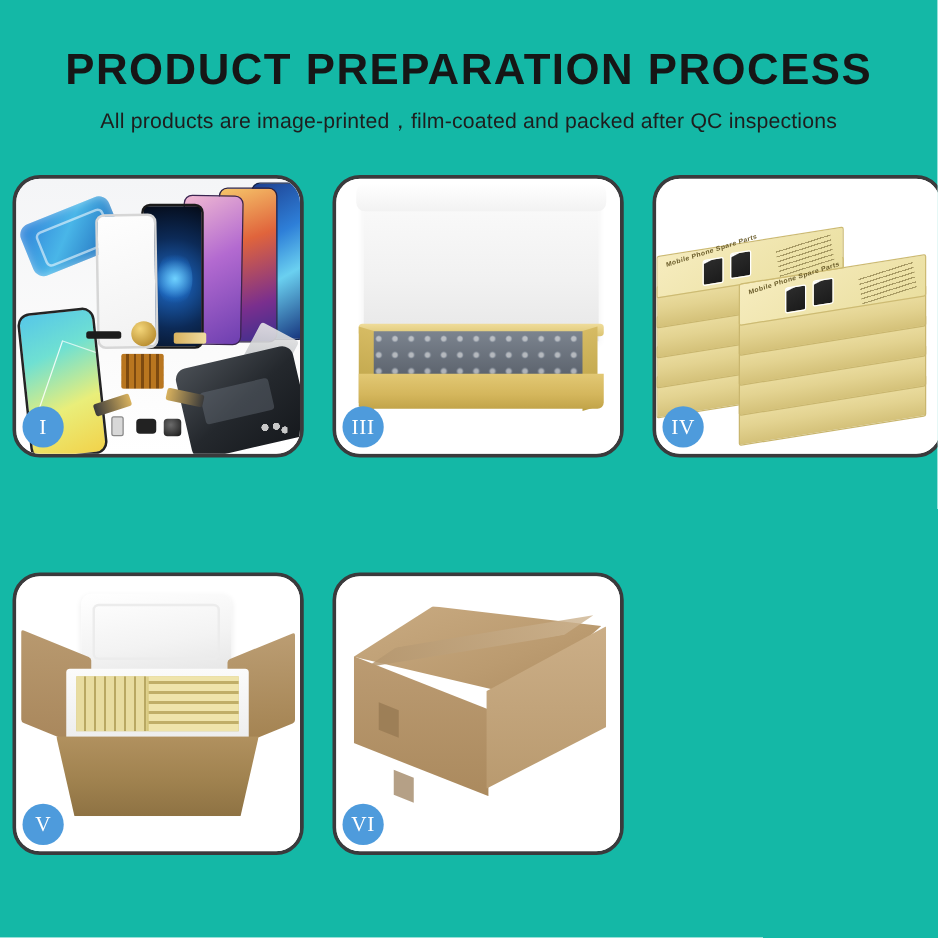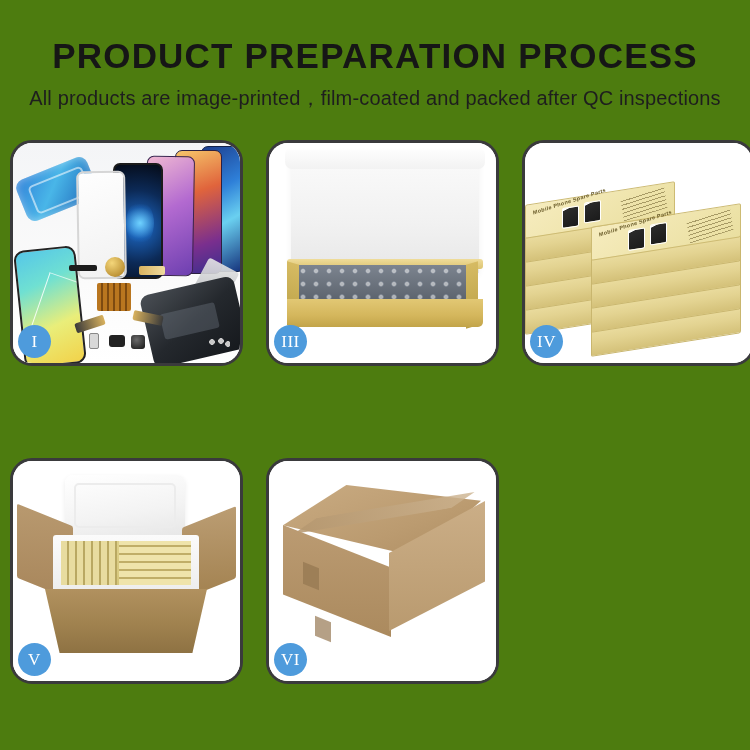--- a/index.html
+++ b/index.html
@@ -2,36 +2,36 @@
 <html><head>
 <meta charset="utf-8">
 <style>
   * { box-sizing: border-box; margin: 0; padding: 0; }
   html, body {
     width: 750px; height: 750px;
     background: #ffffff;
     font-family: "Liberation Sans", sans-serif;
     overflow: hidden;
   }
-  #root { position: relative; width: 750px; height: 750px; background: #4d7c0f; }
+  #root { position: relative; width: 750px; height: 750px; background: #14b8a6; }
 
   
   .header { position: absolute; left: 0; top: 0; width: 750px; text-align: center; }
   .title {
     margin-top: 36px;
     font-size: 35px;
     letter-spacing: 1.2px;
     font-weight: 700;
     color: #161616;
     font-family: "Liberation Sans", sans-serif;
     white-space: nowrap;
   }
   .subtitle {
     margin-top: 9px;
-    font-size: 20px;
+    font-size: 17px;
     color: #1e1e1e;
     letter-spacing: 0.15px;
     white-space: nowrap;
   }
 
   
   .grid {
     position: absolute;
     left: 10px; top: 140px;
     width: 730px; height: 545px;

